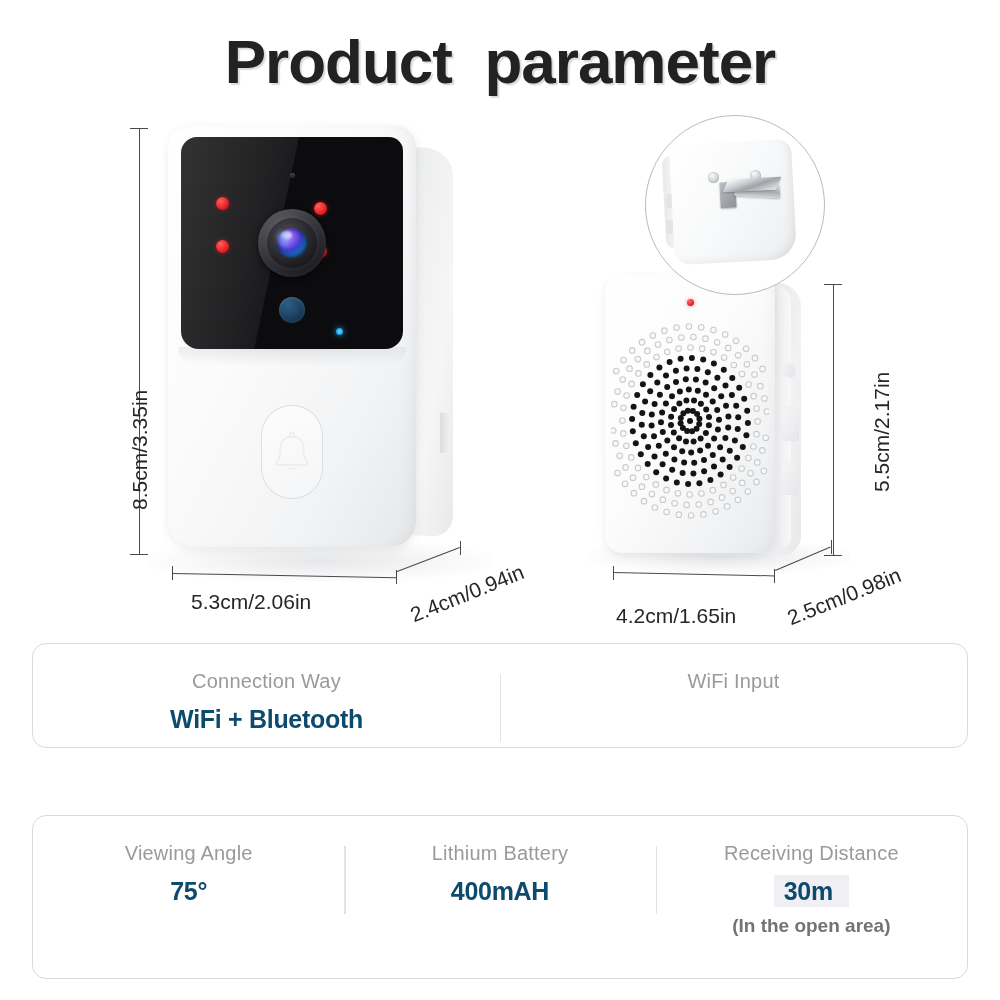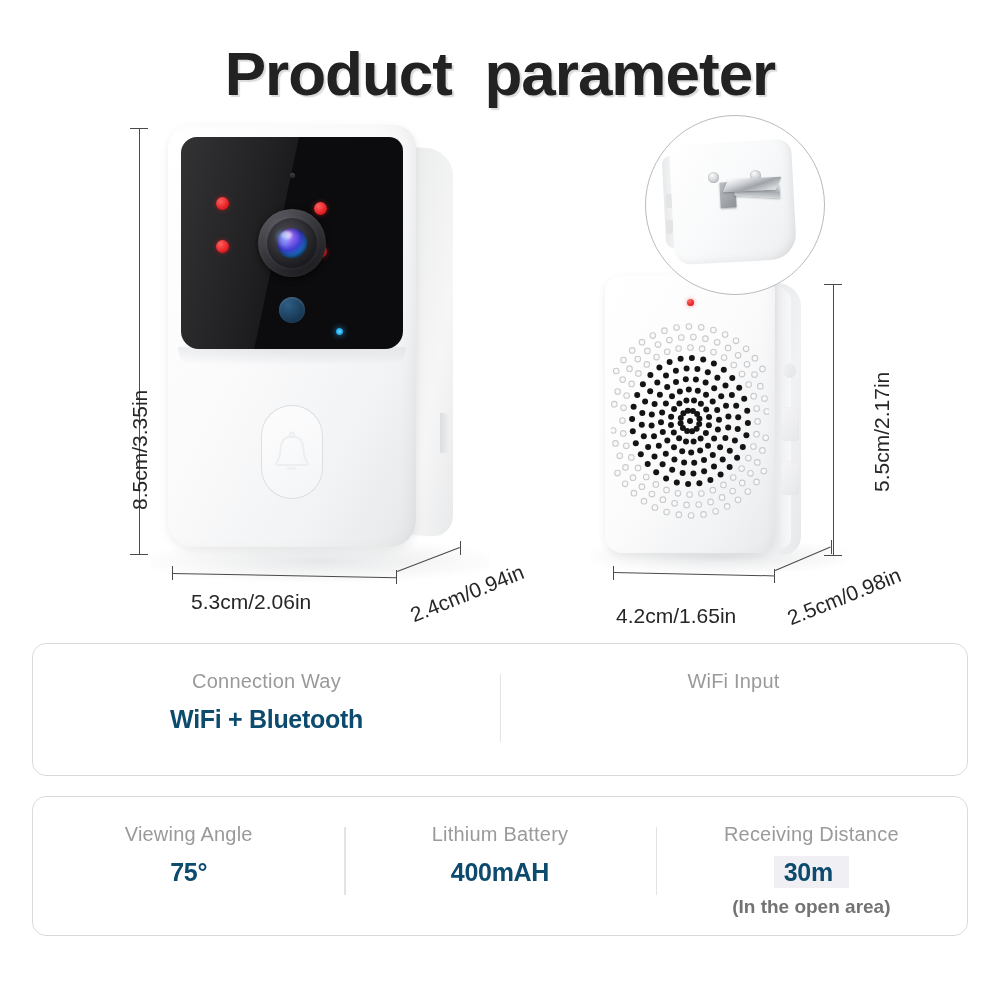--- a/index.html
+++ b/index.html
@@ -20,21 +20,20 @@
     left: 0;
     width: 1000px;
     text-align: center;
     font-family: "Liberation Sans", sans-serif;
     font-size: 62px;
     font-weight: bold;
     letter-spacing: -1px;
     color: #222222;
     text-shadow: 2px 2px 1px rgba(190,190,190,0.55);
     white-space: pre;
-    margin-top: 12px;
   }
 
   
   #product-stage {
     position: absolute;
     top: 100px;
     left: 0;
     width: 1000px;
     height: 520px;
   }
@@ -313,22 +312,22 @@
 
   
   .spec-card {
     position: absolute;
     left: 32px;
     width: 936px;
     background: #ffffff;
     border: 1.4px solid #d9dadc;
     border-radius: 14px;
   }
-  #spec-card-1 { top: 643px; height: 133px; }
-  #spec-card-2 { top: 796px; height: 140px; }
+  #spec-card-1 { top: 643px; height: 105px; }
+  #spec-card-2 { top: 815px; height: 164px; }
 
   .spec-row { display: flex; height: 100%; align-items: flex-start; padding-top: 26px; }
   .spec-cell {
     flex: 1;
     text-align: center;
     position: relative;
     padding: 0 10px;
   }
   .spec-cell + .spec-cell::before {
     content: "";

